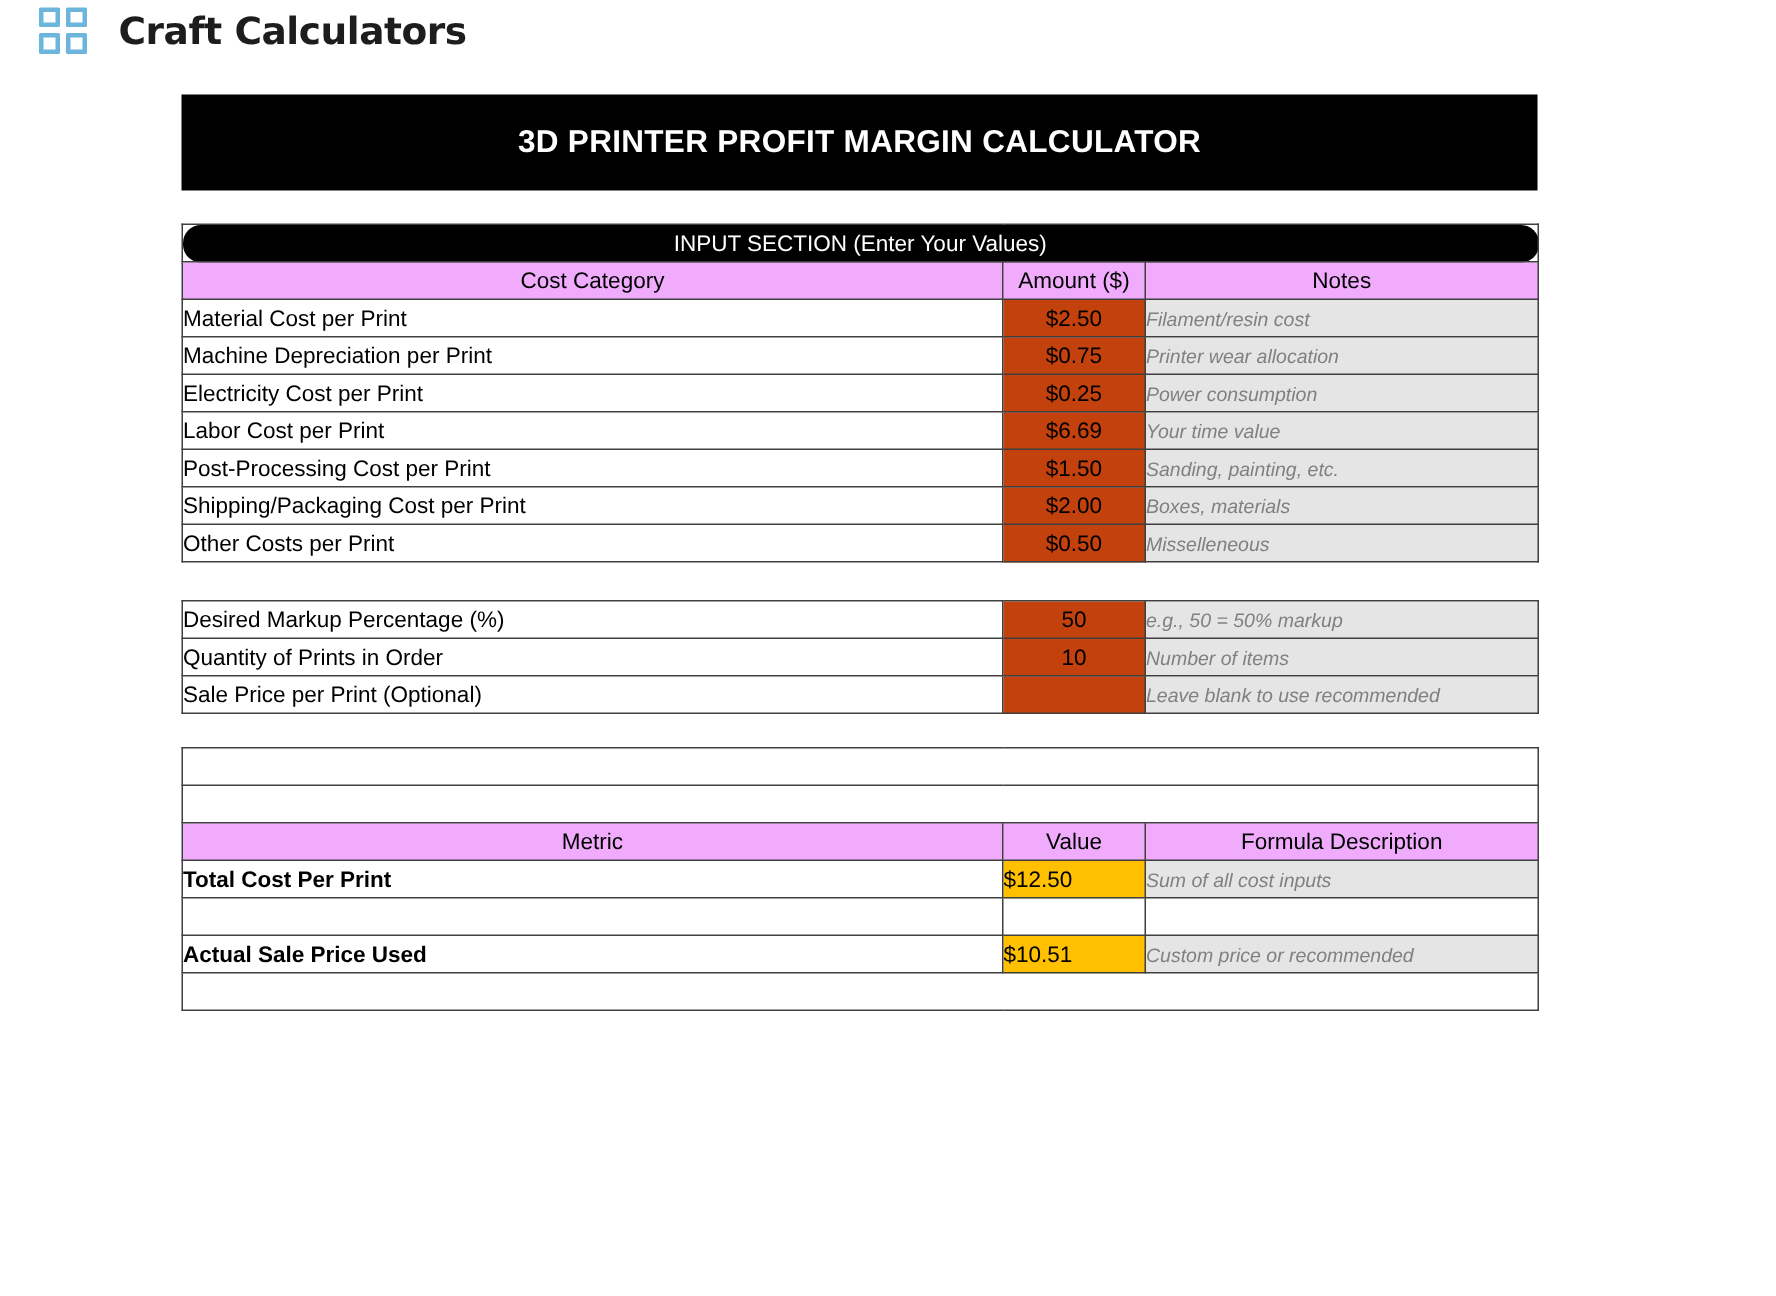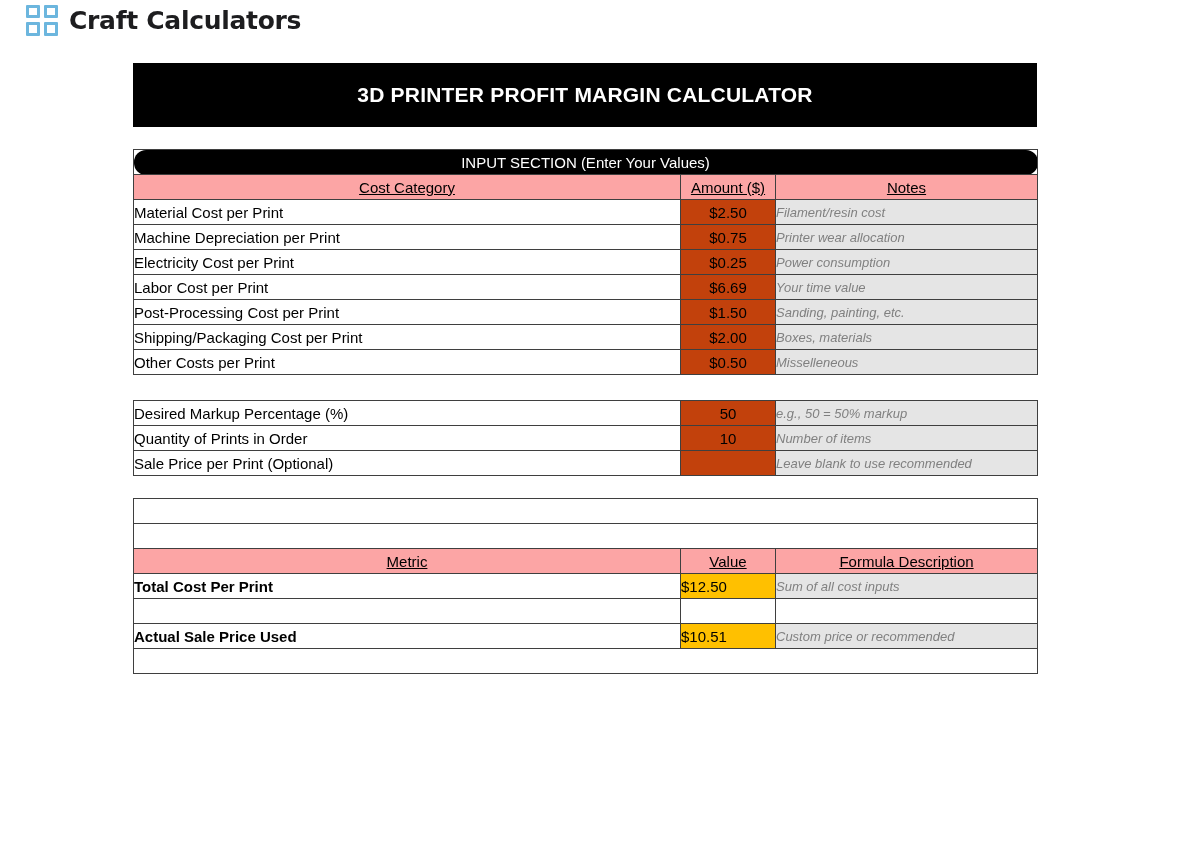--- a/index.html
+++ b/index.html
@@ -17,21 +17,21 @@
     overflow: hidden;
   }
 
   
   #brand {
     position: absolute;
     left: 26px;
     top: 2px;
     display: flex;
     align-items: center;
-    gap: 11px;
+    gap: 21px;
     height: 36px;
   }
   #brand-logo {
     width: 32px;
     height: 31px;
     display: grid;
     grid-template-columns: 1fr 1fr;
     grid-template-rows: 1fr 1fr;
     gap: 4px;
   }
@@ -48,21 +48,20 @@
     color: #1d1d1f;
     font-family: "DejaVu Sans", sans-serif;
   }
 
   
   #sheet {
     position: absolute;
     left: 121px;
     top: 63px;
     width: 904px;
-    margin-left: 12px;
   }
 
   .title-bar {
     background: #000000;
     color: #ffffff;
     font-size: 21px;
     font-weight: bold;
     text-align: center;
     height: 64px;
     line-height: 64px;
@@ -96,23 +95,22 @@
     font-size: 15px;
     font-weight: bold;
     text-align: center;
     height: 25px;
     border-radius: 12px;
   }
   .colhead {
     font-size: 15px;
     font-weight: bold;
     text-align: center;
-    background: #fca5a5;
+    background: #f0abfc;
     height: 27px;
-    text-decoration: underline;
   }
   .cell-label {
     font-size: 15px;
     text-align: left;
     padding-left: 5px;
     background: #ffffff;
   }
   .cell-label.bold { font-weight: bold; }
   .cell-input {
     background: #c2410c;

